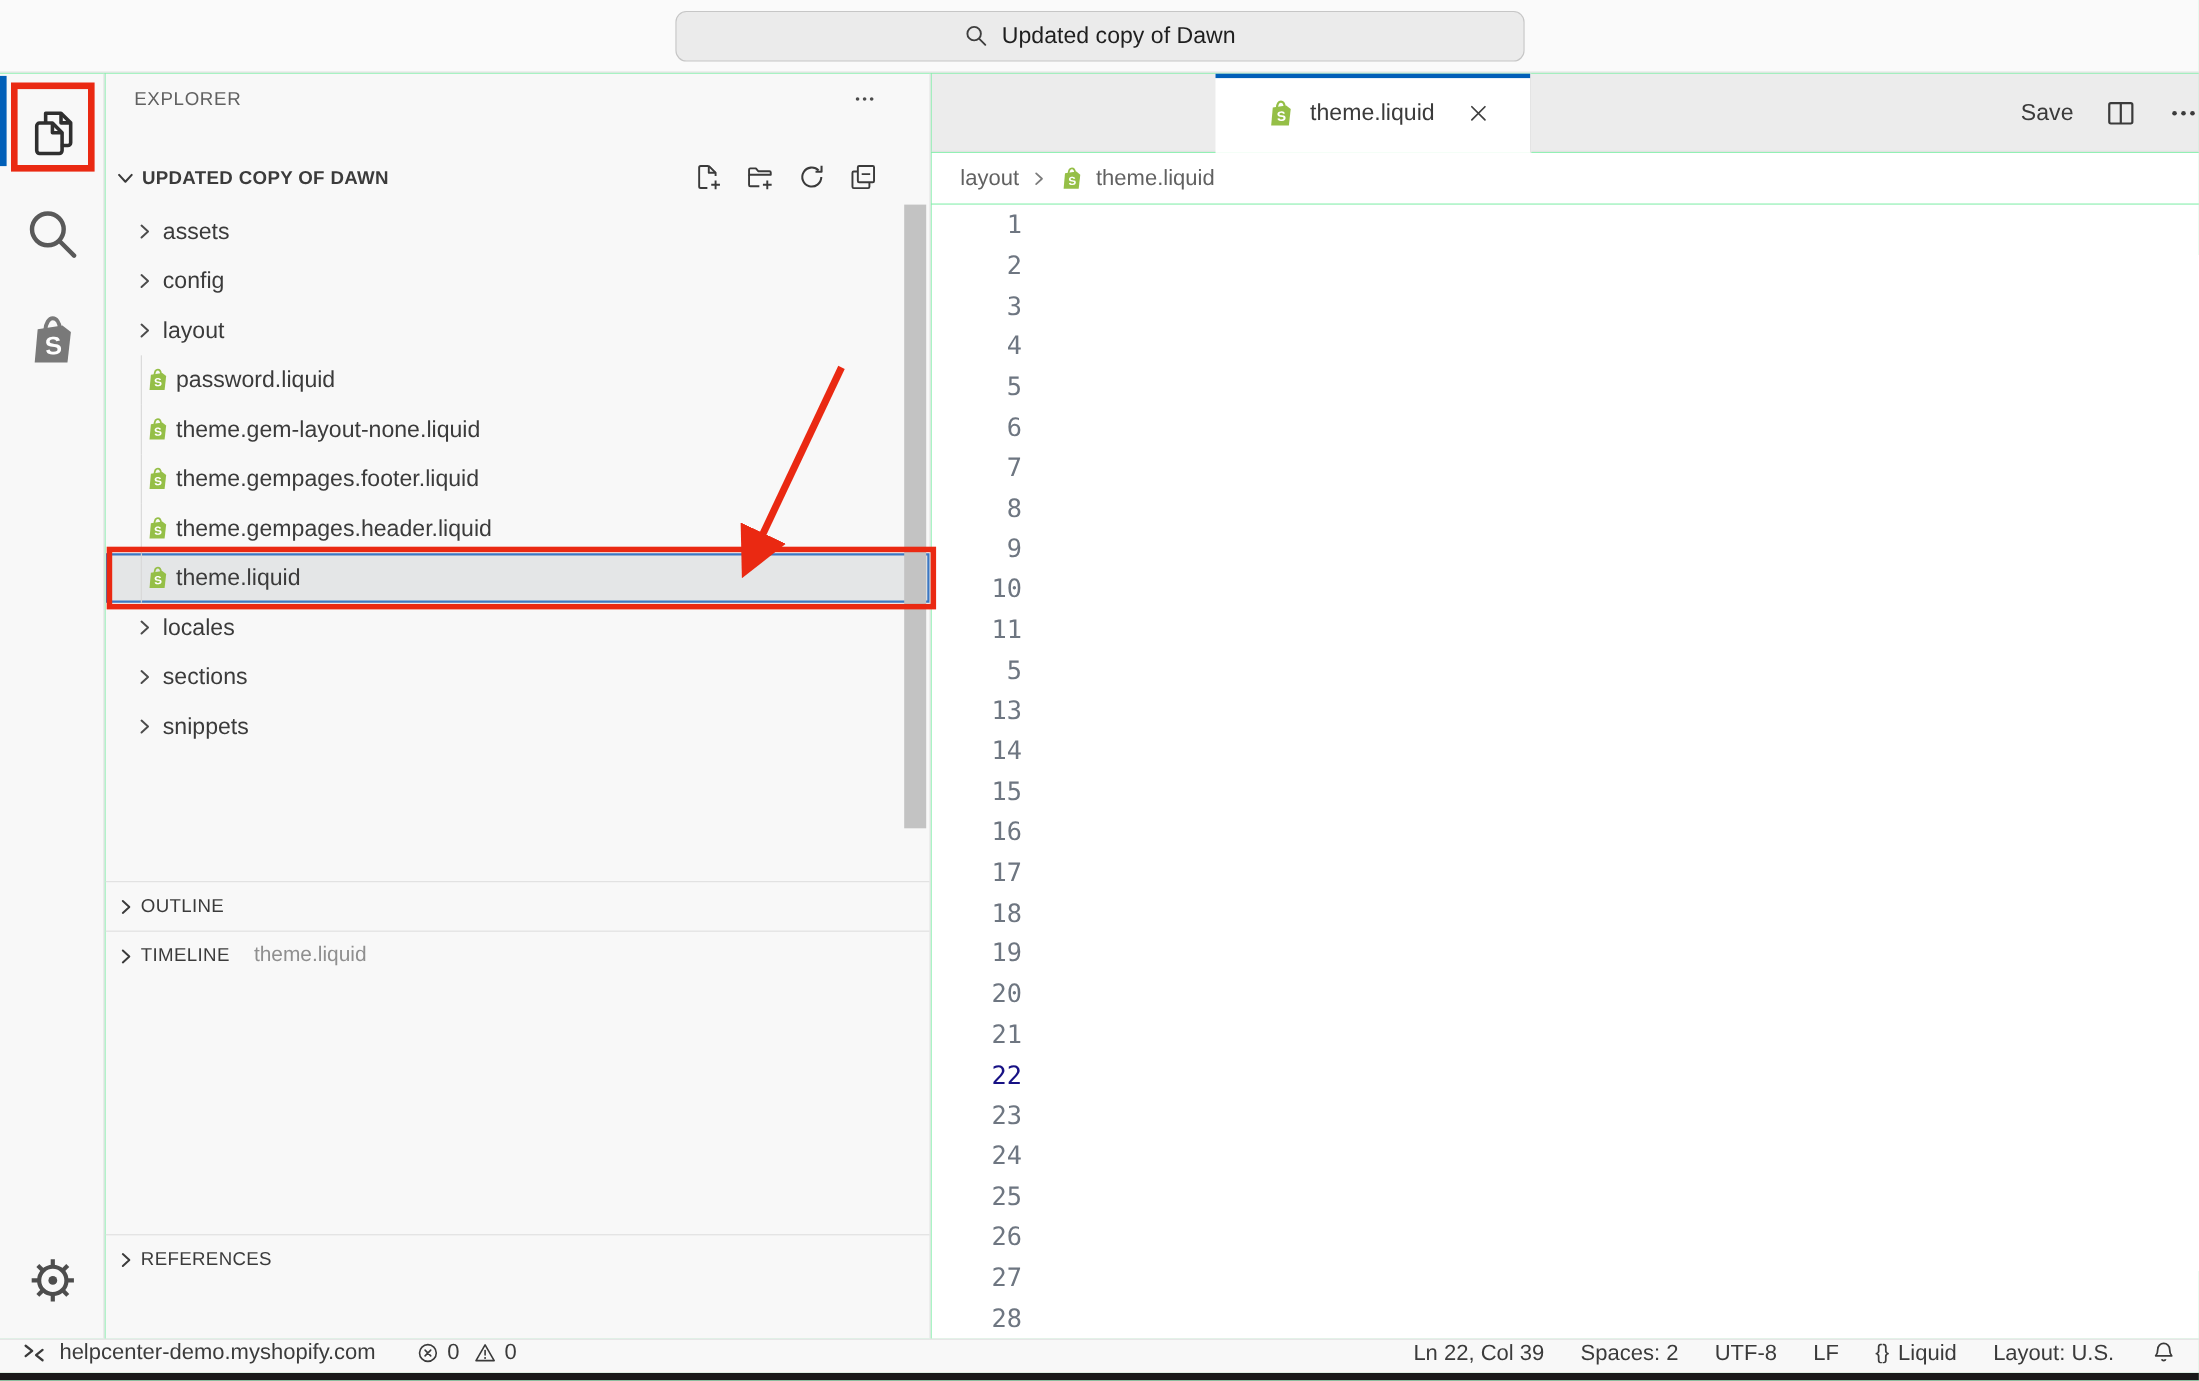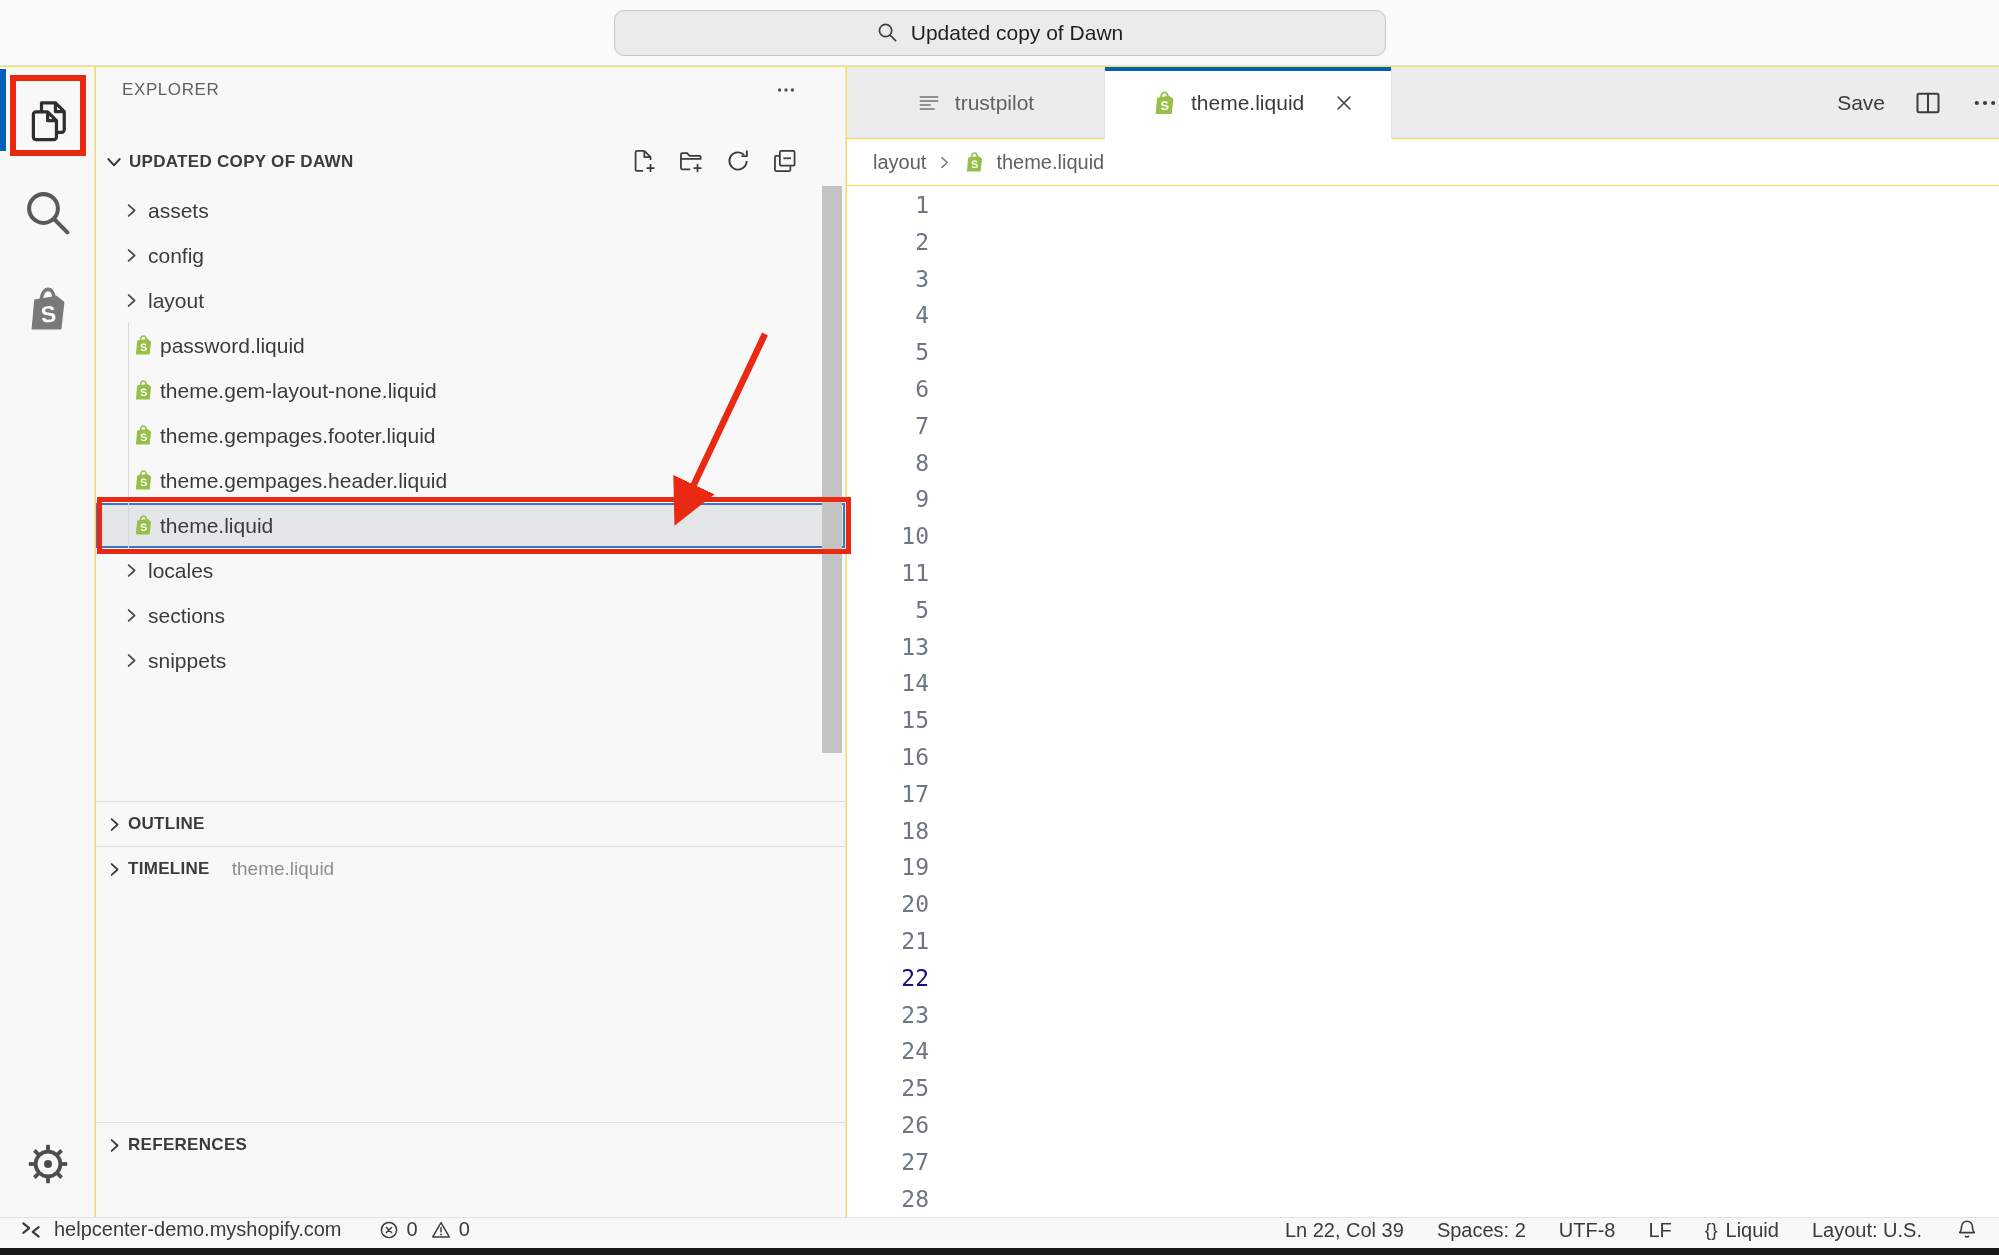--- a/index.html
+++ b/index.html
@@ -1,20 +1,20 @@
 <!DOCTYPE html>
 <html style="--accent: #005fb8; --annot: #ea2912; --green: #95bf47; --selbg: #e4e6e7; --selline: #3c77c2; --activeln: #171184;"><head>
 <meta charset="utf-8">
 <style>
   *{box-sizing:border-box;margin:0;padding:0}
   html,body{width:1999px;height:1255px}
   body{font-family:"Liberation Sans",sans-serif;background:#fff;color:#3b3b3b;position:relative;overflow:hidden;
        --accent:#005fb8;--annot:#ea2912;--green:#95bf47;--selbg:#e4e6e7;--selline:#3c77c2;--activeln:#171184}
   svg.ic{display:block;flex:none}
-  #app{position:absolute;inset:0;background:#fde047}
+  #app{position:absolute;inset:0;background:#86efac}
 
   
   .titlebar{position:absolute;left:0;top:0;width:1999px;height:66px;background:#fafafa;border-bottom:1px solid #e2e2e2;
             display:flex;align-items:center;justify-content:center;z-index:3}
   .searchpill{display:flex;align-items:center;justify-content:center;gap:12px;width:772px;height:46px;background:#ebebeb;
               border:1.5px solid #c6c6c6;border-radius:10px;font-size:21px;color:#1f1f1f;cursor:default}
   .searchpill .ic{color:#3f3f3f}
 
   
   .activitybar{position:absolute;left:0;top:67px;width:95px;height:1150px;background:#f8f8f8;border-right:1px solid #e2e2e2}
@@ -45,21 +45,21 @@
   .tree-row .fileicon{display:none;position:absolute;left:36px;top:11px;width:23px;color:var(--green)}
   .tree-row .label{margin-left:52px;white-space:nowrap}
   .tree-row.file .fileicon{display:block}
   .tree-row.file .label{margin-left:64px}
   .tree-row.file .guide{display:block;position:absolute;left:32px;top:0;bottom:0;width:1px;background:#d8d8d8}
   .tree-row.selected{background:var(--selbg);box-shadow:inset 0 0 0 2px var(--selline)}
   .tree-row.annotated::after{content:"";position:absolute;left:1px;right:-6px;top:-6px;bottom:-6px;border:5px solid var(--annot);pointer-events:none;z-index:6}
 
   .panel-head{position:absolute;left:0;width:100%;height:45px;display:flex;align-items:center;border-top:1px solid #dfdfdf;cursor:pointer}
   .panel-head .tw{margin-left:9px;width:19px;color:#3b3b3b}
-  .panel-head .lbl{margin-left:4px;font-size:17px;font-weight:bold;letter-spacing:.3px;color:#3b3b3b}
+  .panel-head .lbl{margin-left:4px;font-size:17px;font-weight:normal;letter-spacing:.3px;color:#3b3b3b}
   .panel-head .detail{margin-left:22px;font-size:19px;color:#8f8f8f;font-weight:normal}
   .p-outline{top:734px}.p-timeline{top:779px}.p-references{top:1055px}.p-dependencies{top:1098px;border-bottom:1px solid #dfdfdf}
 
   .sb-scrollbar{position:absolute;left:726px;top:119px;width:20px;height:567px;background:#c3c3c3;cursor:grab}
 
   
   .arrow-annot{position:absolute;left:650px;top:322px;width:145px;height:212px;z-index:7;pointer-events:none}
 
   
   .tabstrip{position:absolute;left:847px;top:67px;width:1152px;height:71px;background:#ececec;border-bottom:1px solid #e2e2e2}
@@ -395,26 +395,20 @@
   <svg class="arrow-annot" viewBox="0 0 145 212">
     <defs>
       <marker id="arrowhead" markerWidth="7" markerHeight="7" refX="5" refY="3.5" orient="auto">
         <path d="M0 0 L7 3.5 L0 7 Z" style="fill:var(--annot)"></path>
       </marker>
     </defs>
     <line x1="115" y1="12" x2="30" y2="192" style="stroke:var(--annot)" stroke-width="6.5" marker-end="url(#arrowhead)"></line>
   </svg>
 
   <div class="tabstrip">
-    <div class="tab tab-trustpilot">
-      <svg class="ic" width="24" height="24">
-          <use href="#sym-list"></use>
-        </svg>
-      <span class="tlabel">trustpilot</span>
-    </div>
     <div class="tab tab-theme">
       <svg class="ic" width="27" height="27" style="color:var(--green)">
           <use href="#sym-bag"></use>
         </svg>
       <span class="tlabel">theme.liquid</span>
       <svg class="ic tab-close" width="22" height="22">
           <use href="#sym-close"></use>
         </svg>
     </div>
     <div class="strip-actions">

